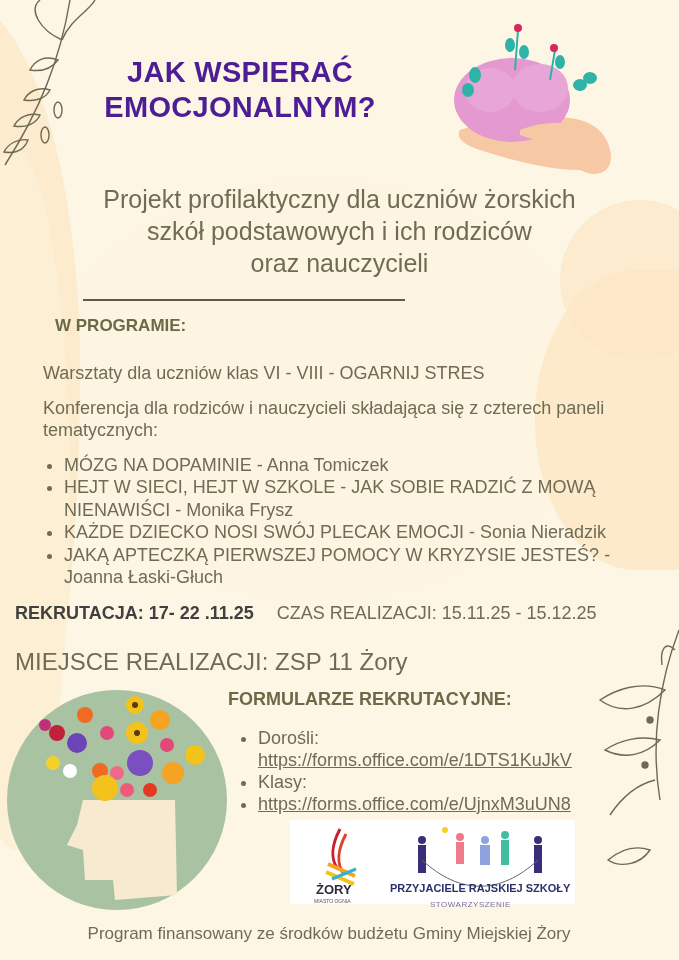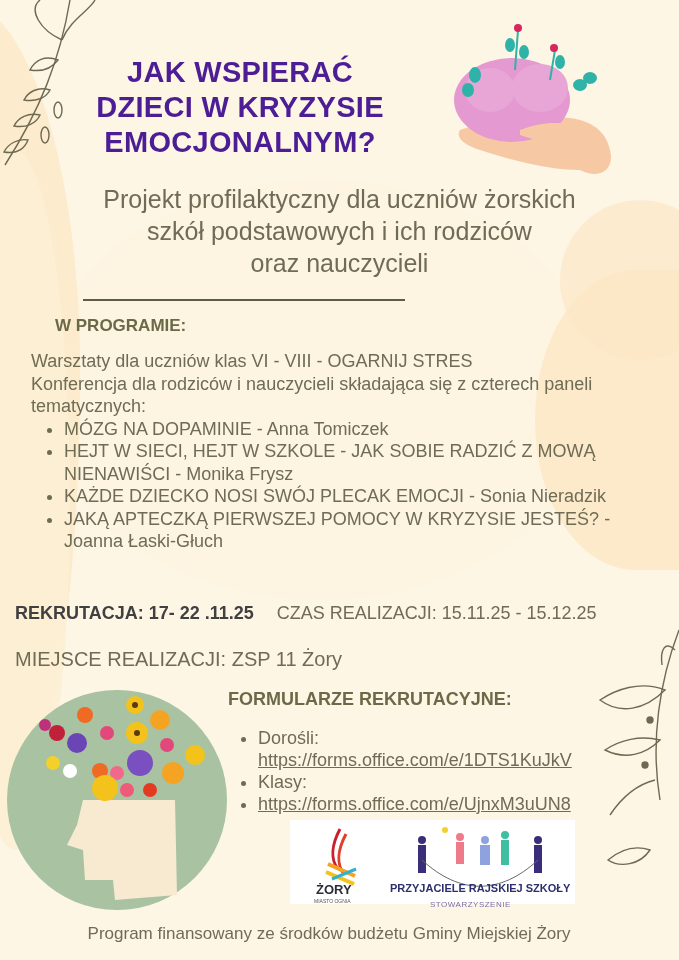--- a/index.html
+++ b/index.html
@@ -43,29 +43,29 @@
   .divider {
     position: absolute; left: 83px; top: 299px; width: 322px; height: 2px; background: #5e5b48;
   }
   .program-heading {
     position: absolute; left: 55px; top: 316px; font-size: 17px; font-weight: bold; color: #6b6a48;
   }
   .program {
     position: absolute; left: 31px; top: 350px; width: 640px;
     font-size: 18px; line-height: 22.5px; color: #6f6c55;
   }
-  .program p { margin: 0; }
+  .program p { margin: 12px; }
   .program ul { margin: 0; padding-left: 33px; }
   .program li { margin: 0; }
   .rek {
     position: absolute; left: 15px; top: 603px; font-size: 18px; color: #6f6c55; white-space: nowrap;
   }
   .rek b { color: #404040; margin-right: 18px; }
   .miejsce {
-    position: absolute; left: 15px; top: 648px; font-size: 20px; color: #6f6c55;
+    position: absolute; left: 15px; top: 648px; font-size: 24px; color: #6f6c55;
   }
   .forms-heading {
     position: absolute; left: 228px; top: 689px; font-size: 18px; font-weight: bold; color: #6b6a48;
   }
   .forms {
     position: absolute; left: 228px; top: 727px; font-size: 18px; line-height: 22px; color: #6f6c55;
   }
   .forms ul { margin: 0; padding-left: 30px; }
   .forms a { color: #6f6c55; text-decoration: underline; margin-top: 16px; }
   .footer {
@@ -123,21 +123,20 @@
     <ellipse cx="130" cy="52" rx="4" ry="6"></ellipse>
     <ellipse cx="45" cy="65" rx="5" ry="7"></ellipse>
     <ellipse cx="38" cy="80" rx="5" ry="6"></ellipse>
     <ellipse cx="150" cy="75" rx="6" ry="5"></ellipse>
     <ellipse cx="160" cy="68" rx="6" ry="5"></ellipse>
   </g>
 </svg>
 
 <div class="title">
   <div>JAK WSPIERAĆ</div>
-  <div>DZIECI W KRYZYSIE</div>
   <div>EMOCJONALNYM?</div>
 </div>
 
 <div class="subtitle">
   <div>Projekt profilaktyczny dla uczniów żorskich</div>
   <div>szkół podstawowych i ich rodziców</div>
   <div>oraz nauczycieli</div>
 </div>
 
 <div class="divider"></div>

